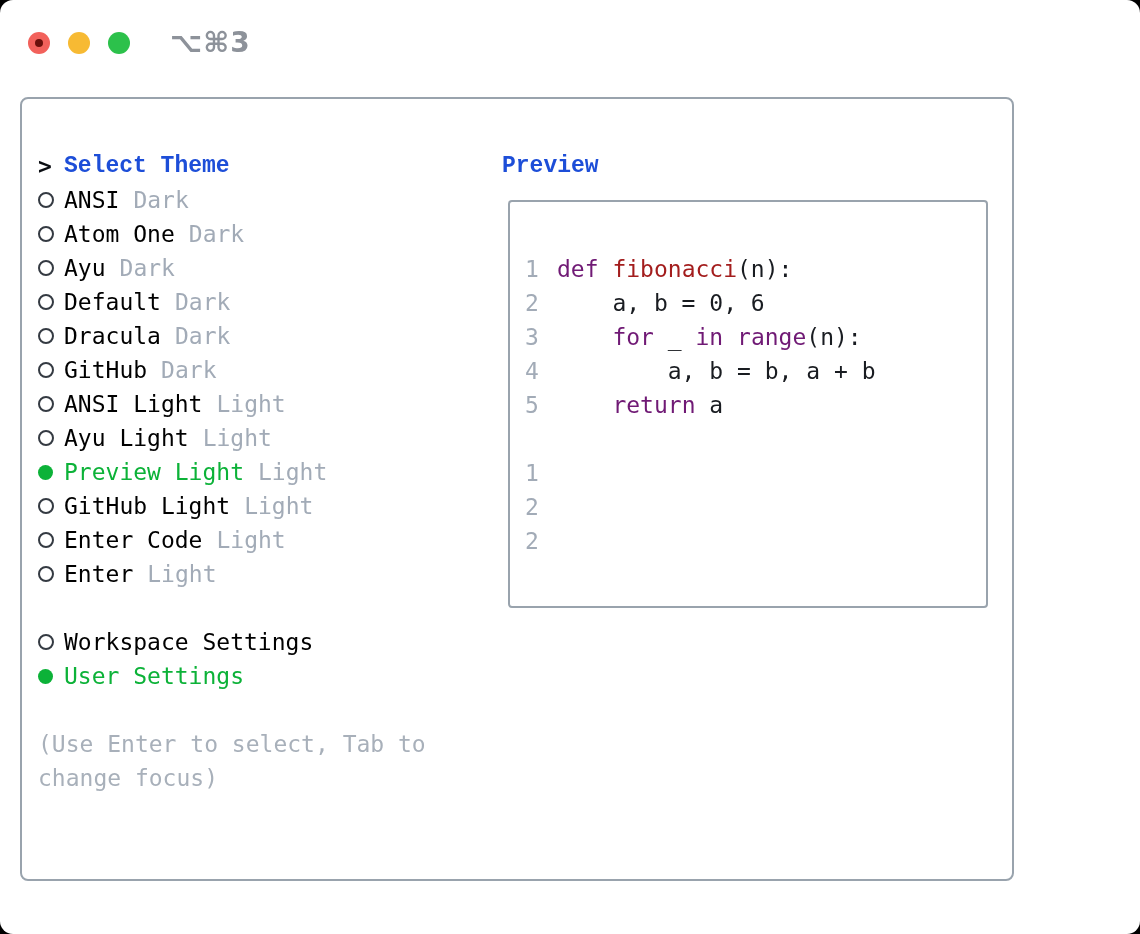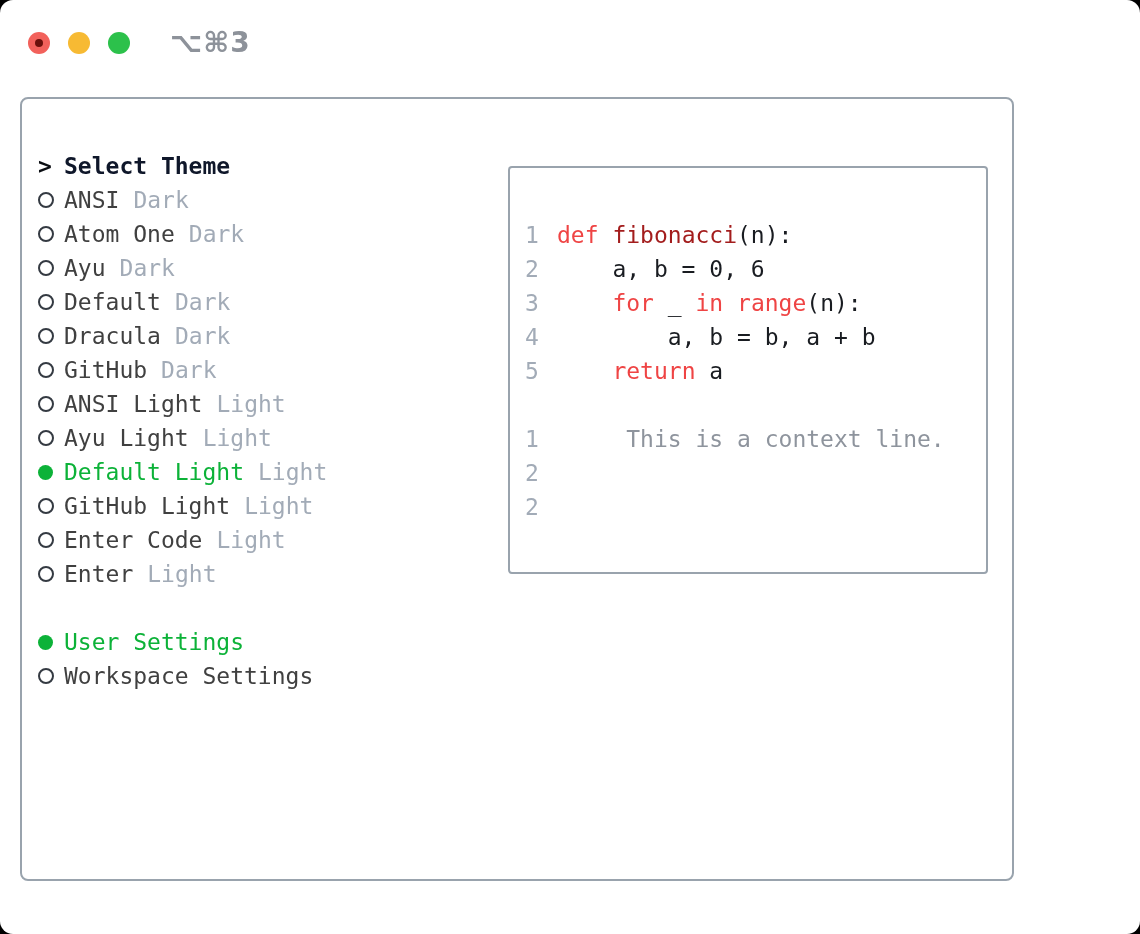--- a/index.html
+++ b/index.html
@@ -19,37 +19,37 @@
   .panel{position:absolute;left:20px;top:97px;width:994px;height:784px;box-sizing:border-box;
          border:2px solid #99a3ad;border-radius:8px;background:#fff;}
 
   .col-left{position:absolute;left:16px;top:50px;width:440px;}
   .col-right{position:absolute;left:480px;top:50px;}
 
   .row{height:34px;display:flex;align-items:center;font-size:23px;white-space:pre;}
   .spacer{height:34px;}
   .marker{width:26px;display:flex;align-items:center;}
   .prompt{color:#0b0e13;font-weight:bold;font-size:23px;}
-  .hdr{color:#0f172a;font-weight:bold;}
+  .hdr{color:#1d4ed8;font-weight:bold;font-family:Liberation Mono, monospace;}
   .subhdr{color:#0b0e13;margin-left:26px;}
   .radio{width:12px;height:12px;border:2px solid #343a42;border-radius:50%;box-sizing:content-box;}
   .radio.on{width:15px;height:15px;border:none;background:#0cb238;}
-  .label{color:#404040;}
+  .label{color:#000000;}
   .item.sel .label{color:#0cb238;}
   .badge{color:#a2abb7;margin-left:14px;}
   .hint{margin-top:0;color:#a8b0ba;font-size:23px;line-height:34px;max-width:432px;}
 
   
   .pvbox{margin-top:17px;margin-left:6px;width:480px;height:408px;box-sizing:border-box;
          border:2px solid #99a3ad;border-radius:4px;background:#fff;padding:50px 14px 0 15px;}
   .cl{height:34px;display:flex;align-items:center;font-size:23px;white-space:pre;}
   .ln{display:inline-block;width:14px;margin-right:18px;color:#a2abb7;flex:none;}
   .seg{white-space:pre;}
   .pl{color:#191c21;}
-  .kw{color:#ef4444;}
+  .kw{color:#701a75;}
   .fn{color:#a31d1d;}
   .dtext{white-space:pre;}
   .context{color:#8e949d;}
   .deleted{color:#c33a28;}
   .added{color:#0fb32d;}
 </style>
 </head>
 <body>
 
 <div class="window">
@@ -105,55 +105,59 @@
         <span class="label">ANSI Light</span>
         <span class="badge">Light</span>
       </div>
       <div class="row item">
         <span class="marker"><span class="radio"></span></span>
         <span class="label">Ayu Light</span>
         <span class="badge">Light</span>
       </div>
       <div class="row item sel">
         <span class="marker"><span class="radio on"></span></span>
-        <span class="label">Default Light</span>
+        <span class="label">Preview Light</span>
         <span class="badge">Light</span>
       </div>
       <div class="row item">
         <span class="marker"><span class="radio"></span></span>
         <span class="label">GitHub Light</span>
         <span class="badge">Light</span>
       </div>
       <div class="row item">
         <span class="marker"><span class="radio"></span></span>
         <span class="label">Enter Code</span>
         <span class="badge">Light</span>
       </div>
       <div class="row item">
         <span class="marker"><span class="radio"></span></span>
         <span class="label">Enter</span>
         <span class="badge">Light</span>
       </div>
 
       <div class="spacer"></div>
 
+      <div class="row item">
+        <span class="marker"><span class="radio"></span></span>
+        <span class="label">Workspace Settings</span>
+      </div>
       <div class="row item sel">
         <span class="marker"><span class="radio on"></span></span>
         <span class="label">User Settings</span>
       </div>
-      <div class="row item">
-        <span class="marker"><span class="radio"></span></span>
-        <span class="label">Workspace Settings</span>
-      </div>
 
       <div class="spacer"></div>
 
+      <div class="hint">(Use Enter to select, Tab to change focus)</div>
     </div>
 
     <div class="col-right">
+      <div class="row">
+        <span class="hdr">Preview</span>
+      </div>
 
       <div class="pvbox">
 
         <div class="cl">
           <span class="ln">1</span><span class="seg kw">def </span><span class="seg fn">fibonacci</span><span class="seg pl">(n):</span>
         </div>
         <div class="cl">
           <span class="ln">2</span><span class="seg pl">    a, b = 0, 6</span>
         </div>
         <div class="cl">
@@ -162,21 +166,21 @@
         <div class="cl">
           <span class="ln">4</span><span class="seg pl">        a, b = b, a + b</span>
         </div>
         <div class="cl">
           <span class="ln">5</span><span class="seg pl">    </span><span class="seg kw">return</span><span class="seg pl"> a</span>
         </div>
 
         <div class="spacer"></div>
 
         <div class="cl">
-          <span class="ln">1</span><span class="dtext context">     This is a context line.</span>
+          <span class="ln">1</span>
         </div>
         <div class="cl">
           <span class="ln">2</span>
         </div>
         <div class="cl">
           <span class="ln">2</span>
         </div>
 
       </div>
     </div>

